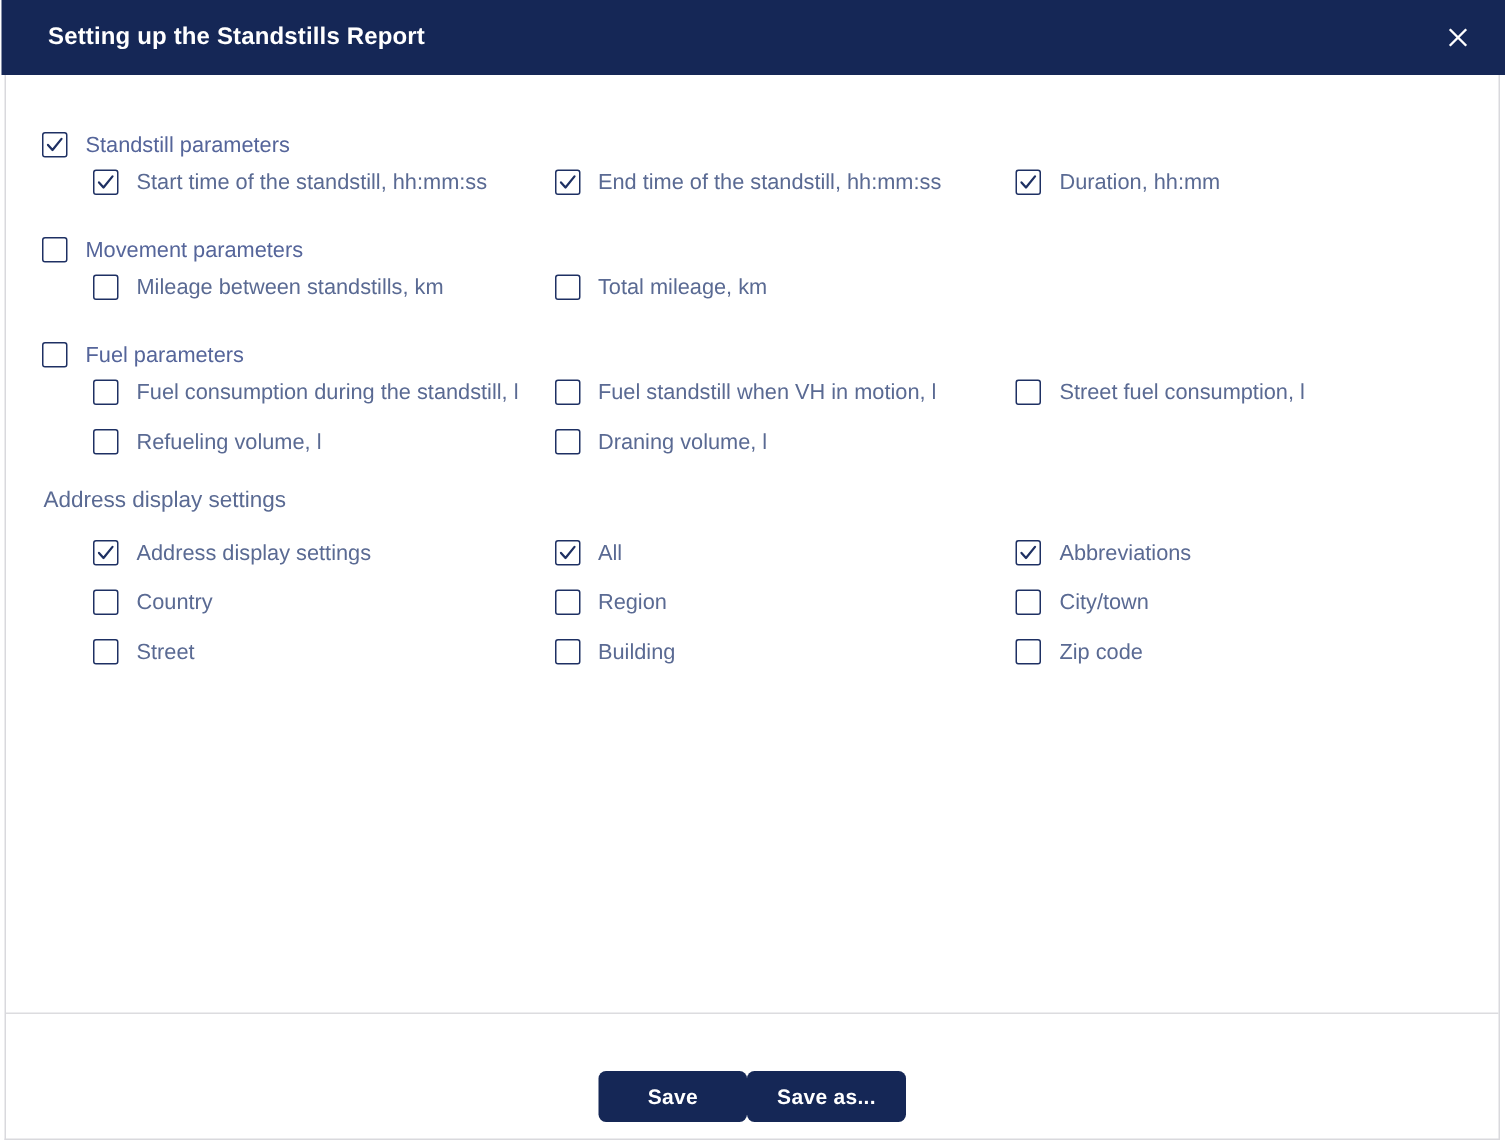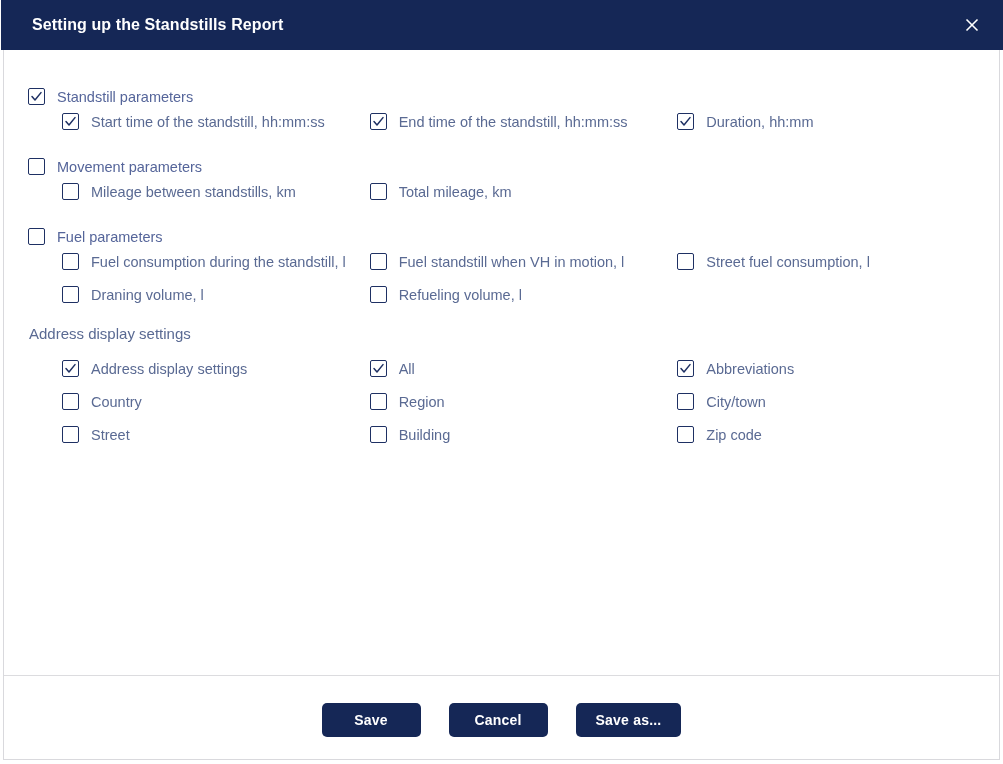--- a/index.html
+++ b/index.html
@@ -137,23 +137,23 @@
     height: 1px;
     background: #dcdcdf;
   }
   .footer {
     position: absolute;
     left: 0;
     right: 0;
     top: 676px;
     height: 83px;
     display: flex;
-    align-items: flex-start;
+    align-items: center;
     justify-content: center;
-    gap: 28px;
+    gap: 0;
     padding-top: 27px;
     box-sizing: border-box;
   }
   .btn {
     background: #152756;
     color: #ffffff;
     border: none;
     border-radius: 5px;
     font-family: "Liberation Sans", sans-serif;
     font-size: 14px;
@@ -295,35 +295,35 @@
             <div class="col col-3">
               <div class="cb" role="checkbox" aria-checked="false">
                 <svg width="13" height="13" viewBox="0 0 13 13" aria-hidden="true">
                   <polyline points="2,6.6 5,10 11,2.6" fill="none" stroke="#1e3063" stroke-width="1.5" stroke-linecap="round" stroke-linejoin="round"></polyline>
                 </svg>
               </div>
               <span class="cb-label">Street fuel consumption, l</span>
             </div>
           </div>
           <div class="row indent">
+            <div class="col col-1">
+              <div class="cb" role="checkbox" aria-checked="false">
+                <svg width="13" height="13" viewBox="0 0 13 13" aria-hidden="true">
+                  <polyline points="2,6.6 5,10 11,2.6" fill="none" stroke="#1e3063" stroke-width="1.5" stroke-linecap="round" stroke-linejoin="round"></polyline>
+                </svg>
+              </div>
+              <span class="cb-label">Refueling volume, l</span>
+            </div>
             <div class="col col-2">
               <div class="cb" role="checkbox" aria-checked="false">
                 <svg width="13" height="13" viewBox="0 0 13 13" aria-hidden="true">
                   <polyline points="2,6.6 5,10 11,2.6" fill="none" stroke="#1e3063" stroke-width="1.5" stroke-linecap="round" stroke-linejoin="round"></polyline>
                 </svg>
               </div>
               <span class="cb-label">Draning volume, l</span>
-            </div>
-            <div class="col col-1">
-              <div class="cb" role="checkbox" aria-checked="false">
-                <svg width="13" height="13" viewBox="0 0 13 13" aria-hidden="true">
-                  <polyline points="2,6.6 5,10 11,2.6" fill="none" stroke="#1e3063" stroke-width="1.5" stroke-linecap="round" stroke-linejoin="round"></polyline>
-                </svg>
-              </div>
-              <span class="cb-label">Refueling volume, l</span>
             </div>
             <div class="col col-3"></div>
           </div>
         </div>
       </div>
     <div id="address-container">
         <div class="section-heading">Address display settings</div>
         <div class="row indent">
           <div class="col col-1">
             <div class="cb checked" role="checkbox" aria-checked="true">
@@ -402,19 +402,18 @@
             <span class="cb-label">Zip code</span>
           </div>
         </div>
       </div>
   </div>
 
   <div class="footer-divider"></div>
 
   <div class="footer">
     <button class="btn">Save</button>
-    <button class="btn">Cancel</button>
     <button class="btn">Save as...</button>
   </div>
 
 </div>
 
 <div class="bg-bleed"></div>
 
 </body></html>

